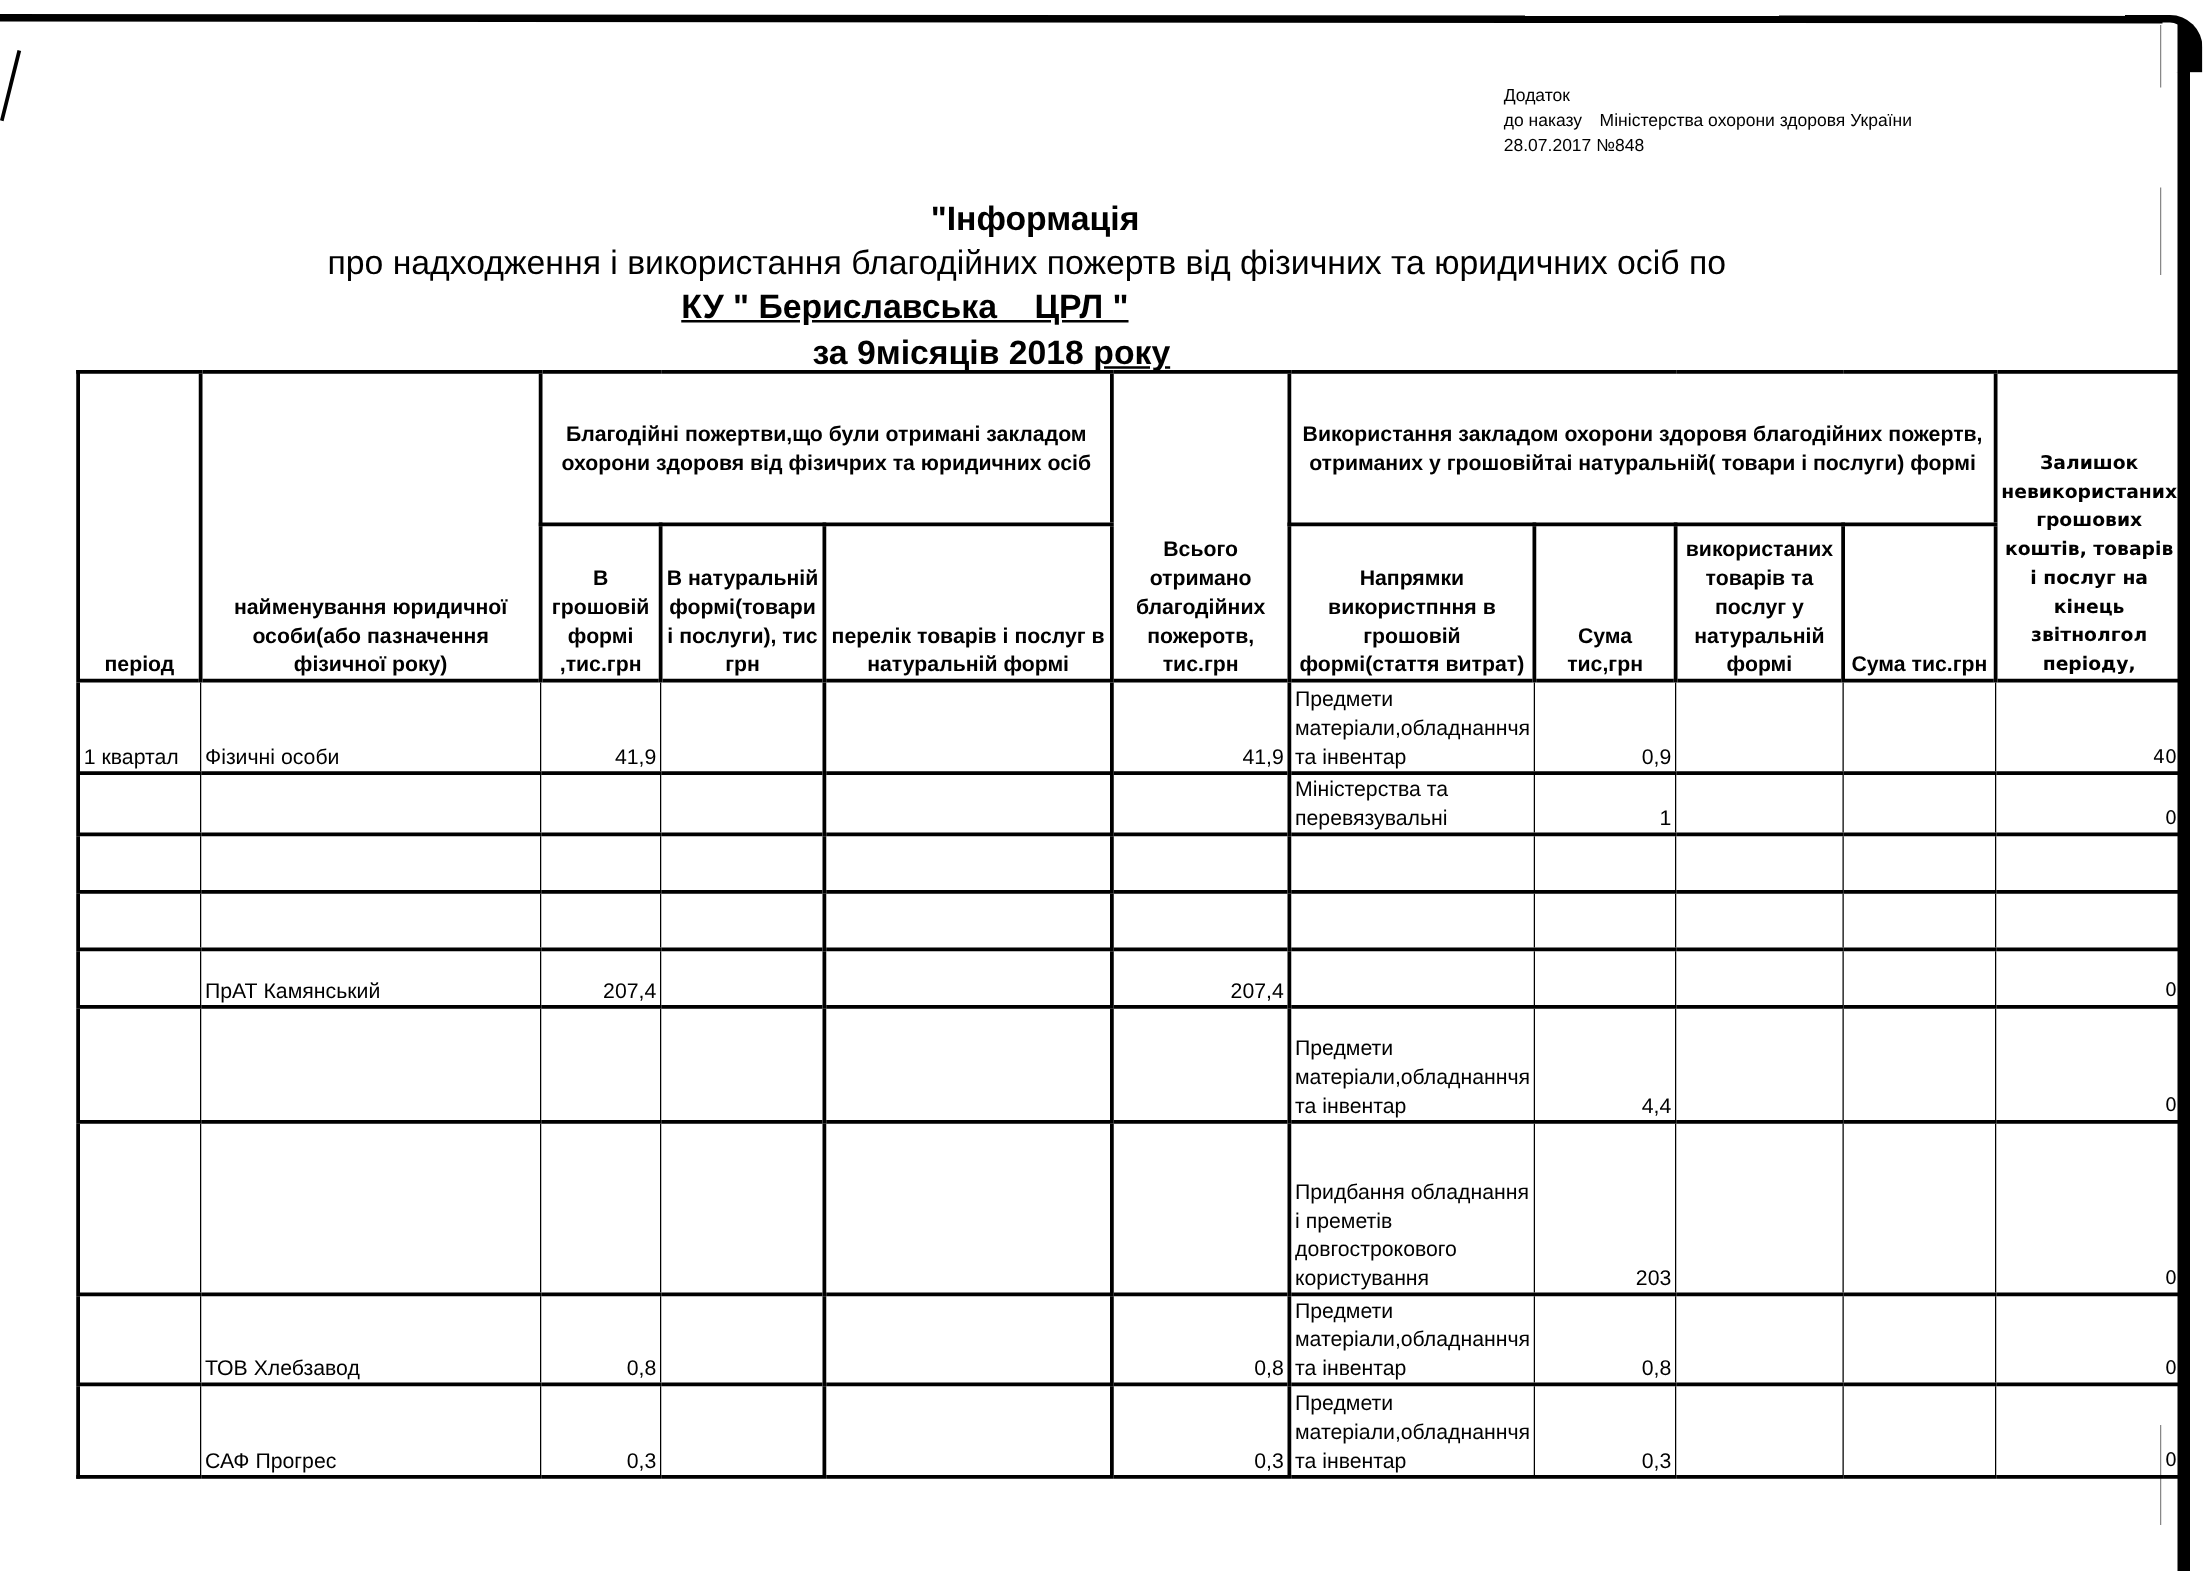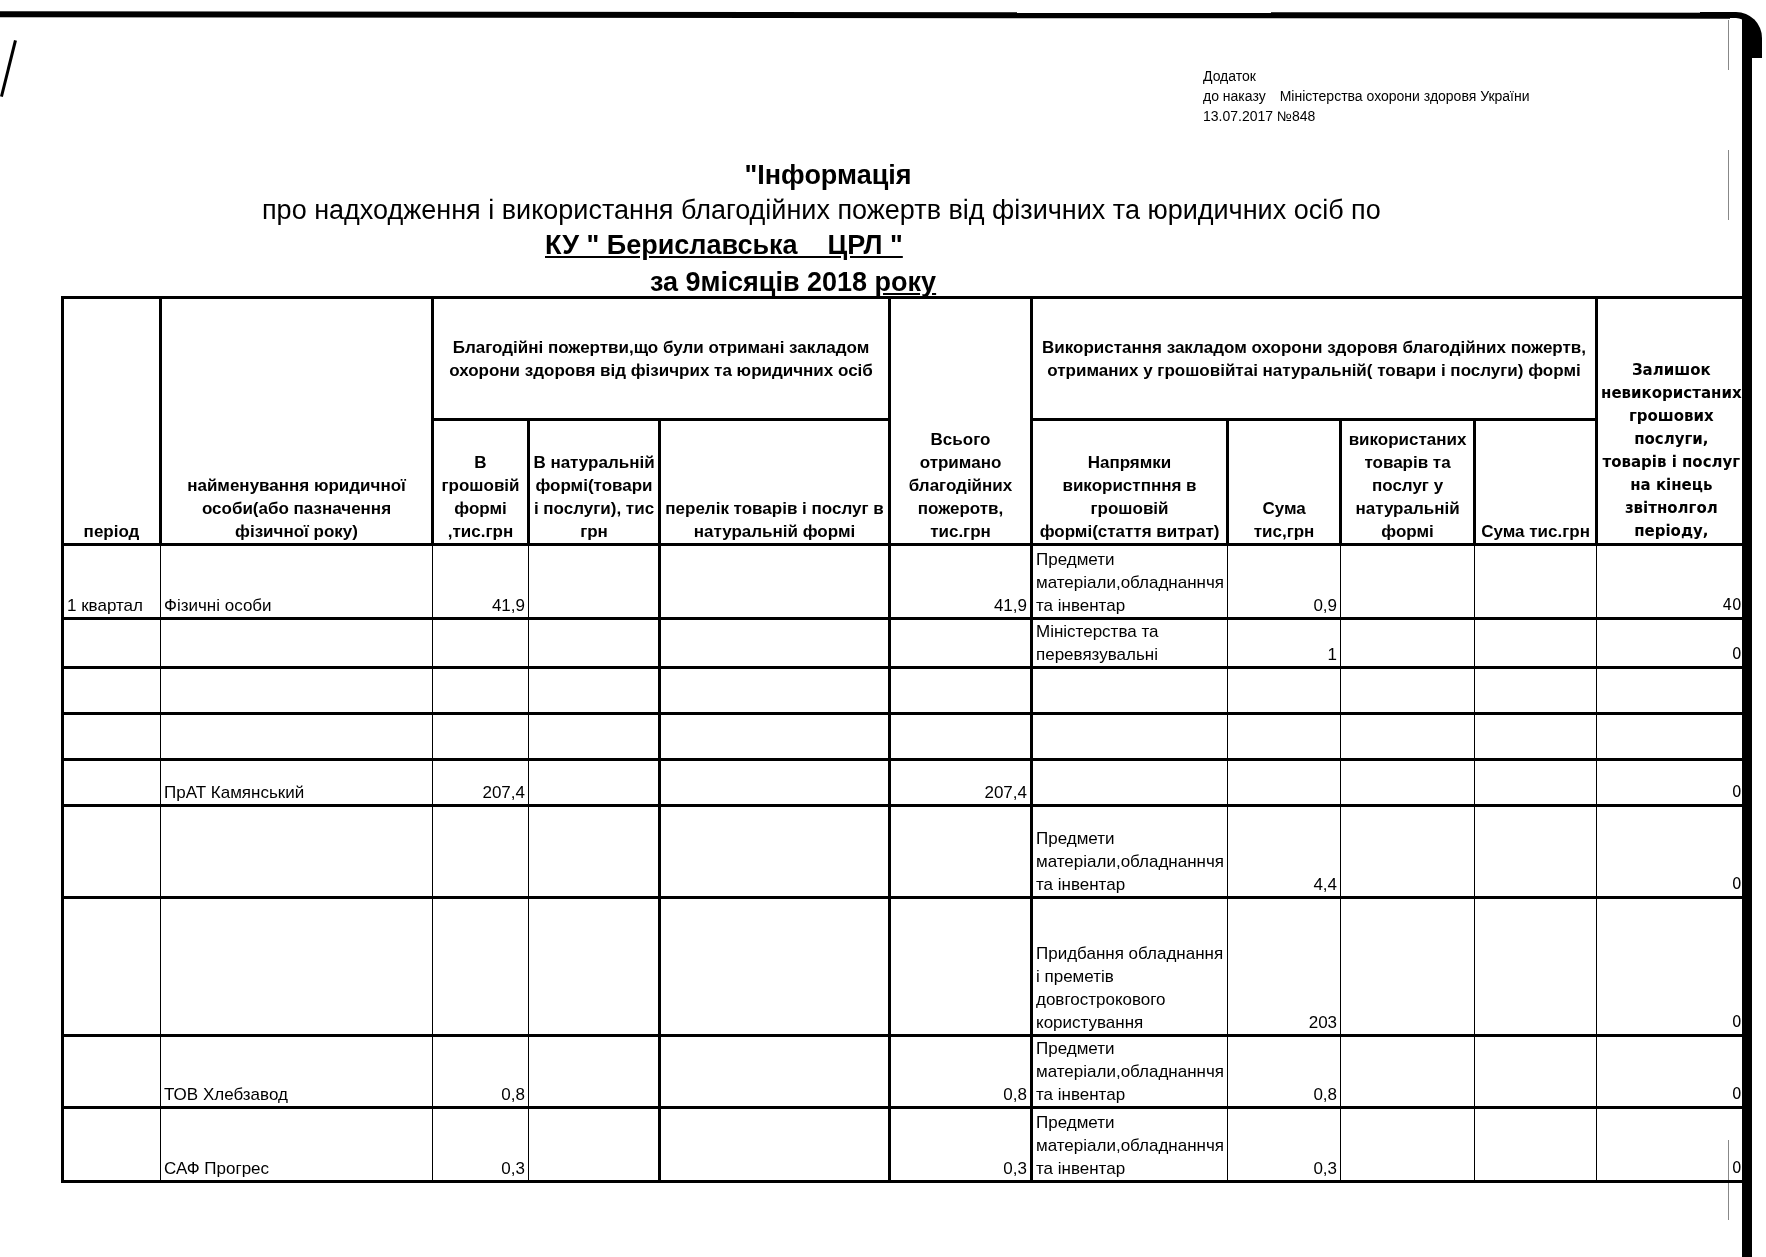--- a/index.html
+++ b/index.html
@@ -43,21 +43,21 @@
 <div class="dash-mark" style="left:1728px;top:20px;height:50px;"></div>
 <div class="dash-mark" style="left:1728px;top:150px;height:70px;"></div>
 <div class="dash-mark" style="left:1728px;top:1140px;height:80px;"></div>
 
 <div class="appendix">
   <div class="row">Додаток</div>
   <div class="row">
     <span>до наказу</span><span class="gap"></span><span>Міністерства охорони здоровя України</span>
   </div>
   <div class="row">
-    <span>13.07.2017</span>
+    <span>28.07.2017</span>
     <span>№848</span>
   </div>
 </div>
 
 <div class="title1">"Інформація</div>
 <div class="title2">про надходження і використання благодійних пожертв від фізичних та юридичних осіб по</div>
 <div class="title3">КУ " Бериславська    ЦРЛ "</div>
 <div class="title4"><span>за 9місяців 2018 </span><span class="u">року</span></div>
 
 <table class="report">
@@ -74,21 +74,21 @@
     <col style="width:122px">
     <col style="width:118px">
   </colgroup>
   <tbody>
       <tr style="height:122px">
     <td class="hdr-b thick-t thick-l" rowspan="2">період</td>
     <td class="hdr-b thick-t thick-l" rowspan="2">найменування юридичної особи(або пазначення фізичної року)</td>
     <td class="hdr thick-t thick-l thick-b" colspan="3">Благодійні пожертви,що були отримані закладом охорони здоровя від фізичрих та юридичних осіб</td>
     <td class="hdr-b thick-t thick-l" rowspan="2">Всього отримано благодійних пожеротв, тис.грн</td>
     <td class="hdr thick-t thick-l thick-b" colspan="4">Використання закладом охорони здоровя благодійних пожертв, отриманих у грошовійтаі натуральній( товари і послуги) формі</td>
-    <td class="hdr-b thick-t thick-l thick-r wide-font" rowspan="2">Залишок невикористаних грошових послуги, товарів і послуг на кінець звітнолгол періоду,</td>
+    <td class="hdr-b thick-t thick-l thick-r wide-font" rowspan="2">Залишок невикористаних грошових коштів, товарів і послуг на кінець звітнолгол періоду,</td>
   </tr>
   <tr style="height:125px">
     <td class="hdr-b thick-l">В грошовій формі ,тис.грн</td>
     <td class="hdr-b thick-l">В натуральній формі(товари і послуги), тис грн</td>
     <td class="hdr-b thick-l">перелік товарів і послуг в натуральній формі</td>
     <td class="hdr-b thick-l">Напрямки використпння в грошовій формі(стаття витрат)</td>
     <td class="hdr-b thick-l">Сума тис,грн</td>
     <td class="hdr-b thick-l">використаних товарів та послуг у натуральній формі</td>
     <td class="hdr-b thick-l">Сума тис.грн</td>
   </tr>

